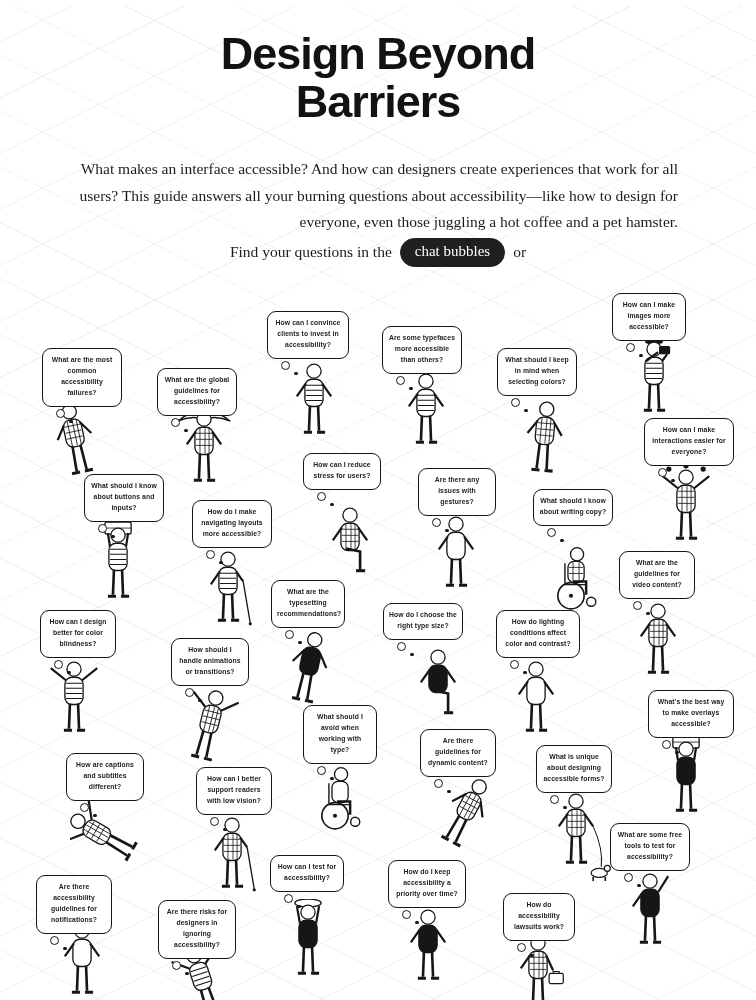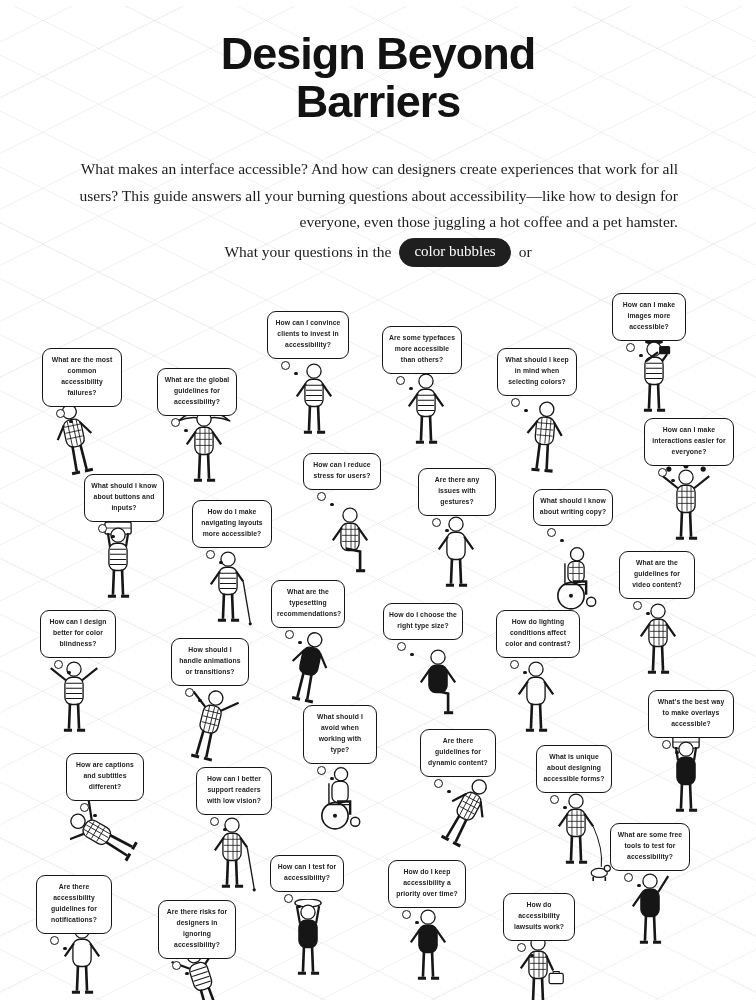--- a/index.html
+++ b/index.html
@@ -55,22 +55,22 @@
 
 <div id="page">
   <h1 id="title">
     <span>Design Beyond</span><br>
     <span>Barriers</span>
   </h1>
 
   <p id="intro">What makes an interface accessible? And how can designers create experiences that work for all users? This guide answers all your burning questions about accessibility—like how to design for everyone, even those juggling a hot coffee and a pet hamster.</p>
 
   <div id="finder">
-    <span>What your questions in the</span>
-    <span class="pill dark">color bubbles</span>
+    <span>Find your questions in the</span>
+    <span class="pill dark">chat bubbles</span>
     <span>or</span>
   </div>
 
   <div id="scene">
       <div class="bw" style="left: 42px; top: 342px; width: 80px;">
         <div class="bubble">What are the most common accessibility failures?</div>
         <div class="dot-l"></div>
         <div class="dot-s"></div>
       </div>
       <div class="char" style="left: 40px; top: 392px;"><svg width="72" height="96" viewBox="0 0 70 95" xmlns="http://www.w3.org/2000/svg">

